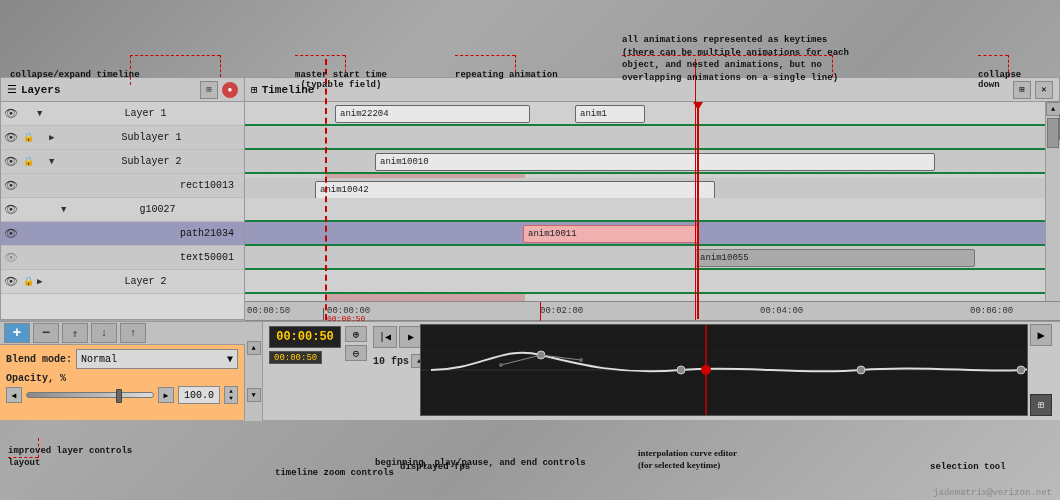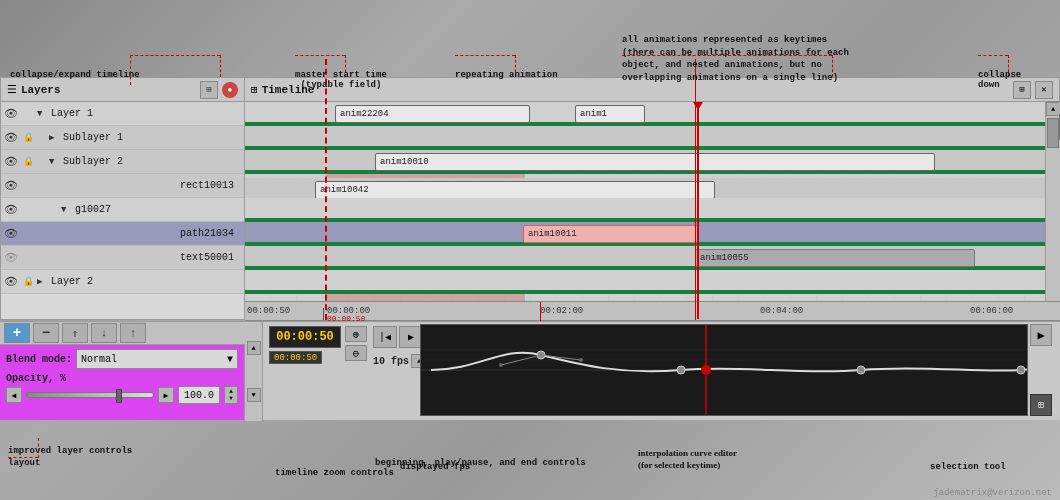--- a/index.html
+++ b/index.html
@@ -136,20 +136,21 @@
       color: #333;
       flex-shrink: 0;
     }
 
     .layer-name {
       flex: 1;
       font-size: 10px;
       color: #111;
       white-space: nowrap;
       overflow: hidden;
+      text-align: center;
     }
 
     
     .timeline-panel {
       flex: 1;
       background: #d0d0d0;
       border: 1px solid #999;
       border-left: none;
       display: flex;
       flex-direction: column;
@@ -185,21 +186,21 @@
     }
 
     .timeline-content {
       flex: 1;
       position: relative;
       overflow: hidden;
     }
 
     .tl-row {
       height: 24px;
-      border-bottom: 4px solid #15803d;
+      border-bottom: 2px solid #15803d;
       position: relative;
       background: #d0d0d0;
     }
 
     .tl-row.alt { background: #c8c8c8; }
     .tl-row.selected { background: #9999bb; }
 
     
     .anim-block {
       position: absolute;
@@ -496,21 +497,21 @@
   </div>
 
   <div style="position:absolute;top:321px;left:0;width:245px;height:24px;background:#c0c0c0;border-top:1px solid #999;border-bottom:1px solid #999;display:flex;align-items:center;padding:2px 4px;gap:3px;">
     <div class="lb-btn accent" style="font-size:14px;font-weight:bold;">+</div>
     <div class="lb-btn" style="font-size:14px;font-weight:bold;">−</div>
     <div class="lb-btn">⇑</div>
     <div class="lb-btn">↓</div>
     <div class="lb-btn">↑</div>
   </div>
 
-  <div style="position:absolute;top:345px;left:0;width:245px;height:75px;background:#d946ef;border-right:1px solid #999;">
+  <div style="position:absolute;top:345px;left:0;width:245px;height:75px;background:#fdba74;border-right:1px solid #999;">
 
     <div style="display:flex;align-items:center;padding:4px 6px;gap:4px;height:28px;">
       <span style="font-size:10px;font-weight:bold;color:#222;">Blend mode:</span>
       <div style="flex:1;height:20px;background:#d8d8d8;border:1px solid #888;font-size:10px;display:flex;align-items:center;padding:0 4px;justify-content:space-between;">
         <span>Normal</span>
         <span>▼</span>
       </div>
     </div>
 
     <div style="display:flex;flex-direction:column;padding:0 6px;gap:2px;">

